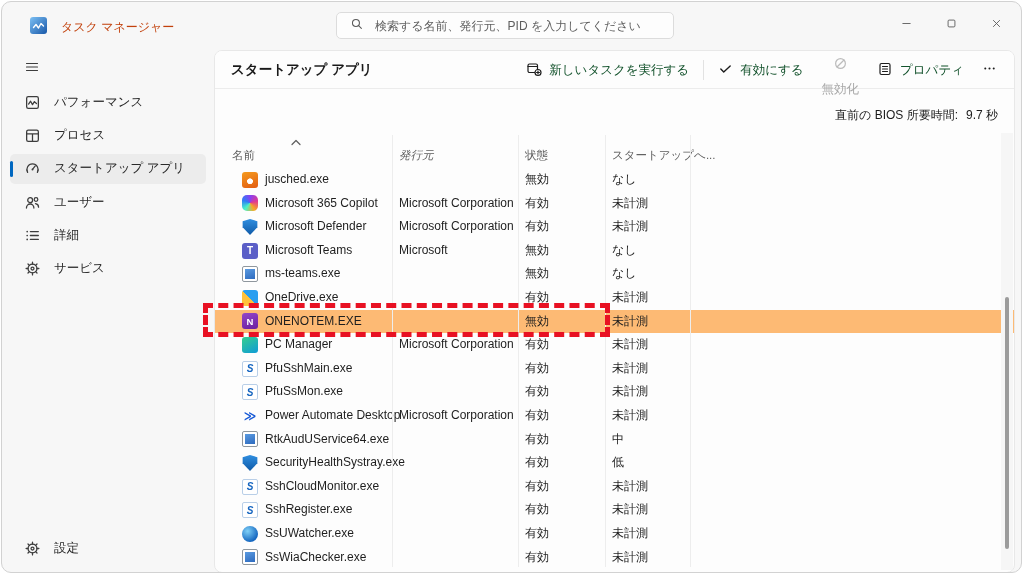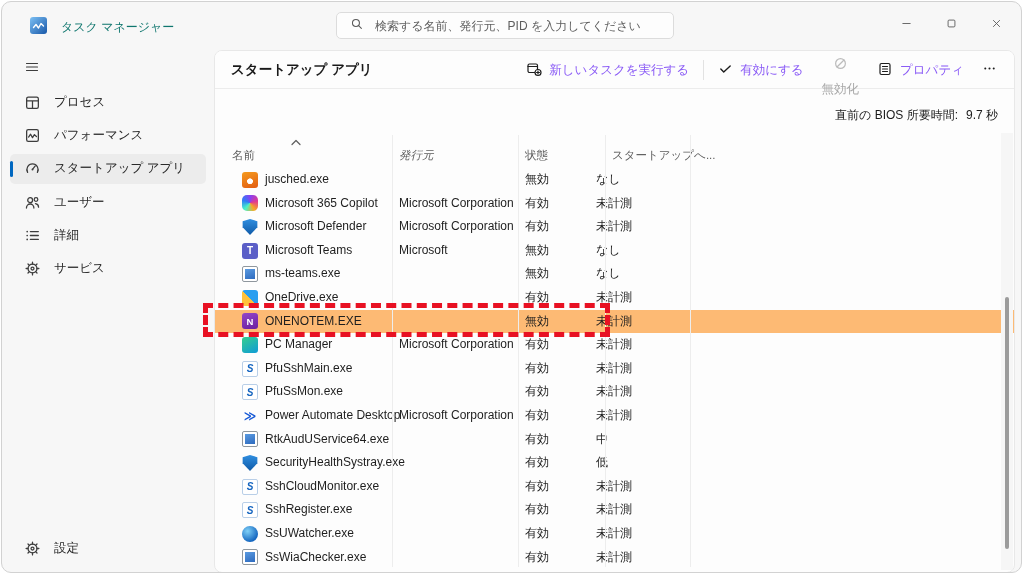--- a/index.html
+++ b/index.html
@@ -4,21 +4,21 @@
 <style>
   * { margin:0; padding:0; box-sizing:border-box; }
   html,body { width:1024px; height:576px; background:#ffffff; overflow:hidden;
     font-family:"Liberation Sans","DejaVu Sans",sans-serif; }
   .window { position:absolute; left:1px; top:1px; width:1021px; height:572px;
     background:#f7f7f7; border:1px solid #d2d2d2; border-radius:10px; overflow:hidden; }
 
   
   .titlebar { position:absolute; left:0; top:0; right:0; height:48px; }
   .app-logo { position:absolute; left:28px; top:15px; width:17px; height:17px; }
-  .app-title { position:absolute; left:59px; top:17px; font-size:12px; color:#0f766e; }
+  .app-title { position:absolute; left:59px; top:17px; font-size:12px; color:#c2410c; }
   .search-box { position:absolute; left:334px; top:10px; width:338px; height:27px;
     border:1px solid #dcdcdc; border-radius:5px; background:#fdfdfd;
     display:flex; align-items:center; gap:11px; padding-left:13px; }
   .search-box svg { flex:0 0 auto; }
   .search-box input { border:none; outline:none; background:transparent; flex:1;
     font-size:12px; color:#333; font-family:inherit; }
   .search-box input::placeholder { color:#5e5e5e; opacity:1; }
   .win-controls { position:absolute; top:0; right:2px; height:45px; display:flex; }
   .wc { width:45px; height:100%; display:flex; align-items:center; justify-content:center; }
 
@@ -38,39 +38,39 @@
     font-size:12.5px; color:#2a2a2a; }
 
   
   .card { position:absolute; left:212px; top:48px; width:801px; height:523px;
     background:#fdfdfd; border:1px solid #e8e8e8; border-radius:8px; overflow:hidden; }
   .card-header { position:absolute; left:0; right:0; top:0; height:38px;
     border-bottom:1px solid #ececec; display:flex; align-items:center; background:#fdfdfd; }
   .page-title { margin-left:16px; font-size:13.5px; font-weight:700; color:#191919; }
   .toolbar { position:absolute; right:8px; top:0; height:38px; display:flex; align-items:center; }
   .tb-btn { display:flex; align-items:center; gap:7px; padding:0 9px; height:28px;
-    border-radius:4px; font-size:12.5px; color:#8b5cf6; white-space:nowrap; }
+    border-radius:4px; font-size:12.5px; color:#14532d; white-space:nowrap; }
   .tb-btn.disabled { color:#a8a8a8;flex-direction:column; }
   .tb-sep { width:1px; height:20px; background:#e2e2e2; margin:0 5px; }
   .bios { position:absolute; top:56px; right:16px; font-size:12px; color:#1c1c1c;
     display:flex; gap:8px; }
 
   
   .thead { position:absolute; left:0; right:0; top:82px; height:35px;
     font-size:11.5px; color:#5d5d5d; }
   .th { position:absolute; top:15px; white-space:nowrap; }
   .th.c0 { left:17px; } .th.c1 { left:184px;font-style:italic; } .th.c2 { left:310px; } .th.c3 { left:397px; }
   .sort-caret { position:absolute; left:76px; top:3px; }
   .col-sep { position:absolute; top:84px; bottom:5px; width:1px; background:#ededed; z-index:3; }
   .s0 { left:177px; } .s1 { left:303px; } .s2 { left:390px; } .s3 { left:475px; }
   .tbody { position:absolute; left:0; right:0; top:117px; height:406px; overflow:hidden; }
   .row { position:relative; height:23.6px; font-size:12px; color:#1e1e1e; }
   .row.hl { background:#fdba74; }
   .row span.cell { position:absolute; top:0; line-height:23.6px; white-space:nowrap; }
-  .cell.name { left:50px; } .cell.pub { left:184px; } .cell.status { left:310px; } .cell.impact { left:381px; }
+  .cell.name { left:50px; } .cell.pub { left:184px; } .cell.status { left:310px; } .cell.impact { left:397px; }
   .appicon { position:absolute; left:27px; top:3.8px; width:16px; height:16px; border-radius:3px; }
   .appicon::after { position:absolute; inset:0; display:flex; align-items:center;
     justify-content:center; }
 
   
   .ai-java { background:radial-gradient(circle at 50% 58%, #ffffff 0 2.6px, transparent 3.2px),
     linear-gradient(160deg,#f59b1e,#e25c12); }
   .ai-copilot { border-radius:5px;
     background:conic-gradient(from 220deg,#4af2c8,#2f7cf6,#8a3ff2,#e23a8e,#f7a823,#4af2c8); }
   .ai-defender-shield,.ai-security-shield { border-radius:0;
@@ -144,34 +144,34 @@
 
   <div class="hamburger">
     <span><svg width="16" height="16" viewBox="0 0 16 16" fill="none" stroke="#3d3d3d" stroke-width="1.2" stroke-linecap="round" stroke-linejoin="round">
           <path d="M2.5 4.5h11M2.5 8h11M2.5 11.5h11"></path>
         </svg></span>
   </div>
   <div class="nav">
       <div class="nav-item">
     <span class="nav-icon">
           <svg width="17" height="17" viewBox="0 0 16 16" fill="none" stroke="#3d3d3d" stroke-width="1.2" stroke-linecap="round" stroke-linejoin="round">
+            <rect x="2.5" y="2.5" width="11" height="11" rx="1.5"></rect>
+            <polyline points="4.3,9.5 6.2,6.8 8,10 9.8,7.2 11.7,9"></polyline>
+          </svg>
+        </span>
+    <span class="nav-label">パフォーマンス</span>
+  </div>
+      <div class="nav-item">
+    <span class="nav-icon">
+          <svg width="17" height="17" viewBox="0 0 16 16" fill="none" stroke="#3d3d3d" stroke-width="1.2" stroke-linecap="round" stroke-linejoin="round">
             <rect x="2.5" y="3" width="11" height="10.5" rx="1.5"></rect>
             <path d="M2.5 6.5h11M8 6.5v7"></path>
           </svg>
         </span>
     <span class="nav-label">プロセス</span>
-  </div>
-      <div class="nav-item">
-    <span class="nav-icon">
-          <svg width="17" height="17" viewBox="0 0 16 16" fill="none" stroke="#3d3d3d" stroke-width="1.2" stroke-linecap="round" stroke-linejoin="round">
-            <rect x="2.5" y="2.5" width="11" height="11" rx="1.5"></rect>
-            <polyline points="4.3,9.5 6.2,6.8 8,10 9.8,7.2 11.7,9"></polyline>
-          </svg>
-        </span>
-    <span class="nav-label">パフォーマンス</span>
   </div>
       <div class="nav-item active">
     <span class="nav-icon">
           <svg width="17" height="17" viewBox="0 0 16 16" fill="none" stroke="#3d3d3d" stroke-width="1.2" stroke-linecap="round" stroke-linejoin="round">
             <path d="M3.4 11.6a5.3 5.3 0 1 1 9.2 0"></path>
             <path d="M8 8.8l2.6-3.2"></path>
             <circle cx="8" cy="9" r="0.9" fill="#3d3d3d" stroke="none"></circle>
           </svg>
         </span>
     <span class="nav-label">スタートアップ アプリ</span>

